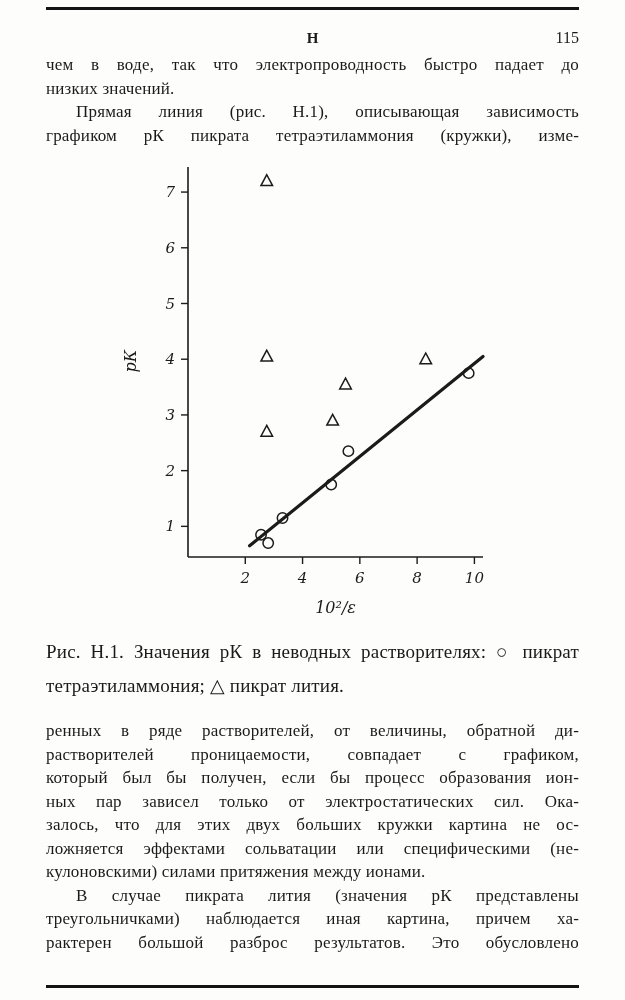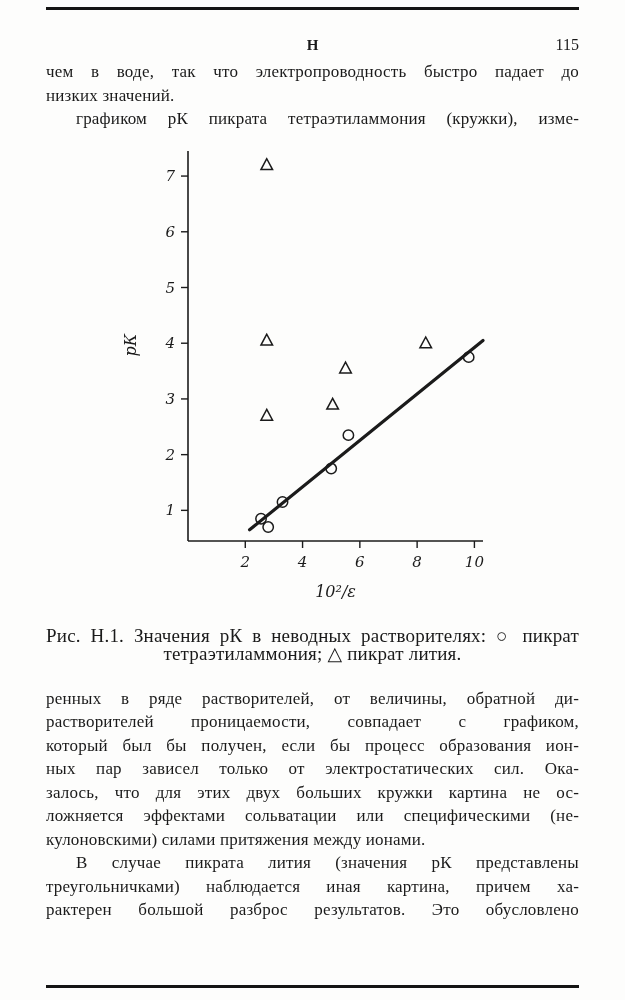--- a/index.html
+++ b/index.html
@@ -24,21 +24,21 @@
     position:absolute; left:46px; right:46px; bottom:12px;
     height:3px; background:#141414;
   }
   .header {
     display:grid; grid-template-columns:1fr auto 1fr;
     align-items:baseline;
     padding-top:29px;
     font-size:15px;
   }
   .running-head { text-align:center; font-weight:bold; }
-  .page-number { text-align:right; font-size:16px;margin-top:7px; }
+  .page-number { text-align:right; font-size:16px; }
   .body-text {
     font-size:17px;
     line-height:23.5px;
     letter-spacing:0.2px;
   }
   #text-top { margin-top:6px; }
   #text-bottom { margin-top:24px; }
   .line { text-align:justify; text-align-last:justify; }
   .line.last { text-align-last:left; }
   .para.indent .line:first-child { text-indent:30px; }
@@ -46,40 +46,41 @@
   #chart-svg { display:block; margin:0 auto; }
   .tick { font-family:"DejaVu Serif", serif; font-style:italic; font-size:15px; fill:#1b1b1b; }
   .axis-label { font-family:"DejaVu Serif", serif; font-style:italic; font-size:16px; fill:#1b1b1b; }
   figcaption {
     margin-top:8px;
     font-size:19px;
     line-height:18px;
     letter-spacing:0.2px;
   }
   .cap1 { text-align:justify; text-align-last:justify; }
-  .cap2 { text-align:center; }
+  .cap2 { text-align:left;margin-top:16px; }
 </style>
 </head>
 <body>
 
 <div class="page">
   <div class="top-rule"></div>
 
   <div class="header">
     <span></span>
     <span class="running-head">Н</span>
     <span class="page-number">115</span>
   </div>
 
   <div class="body-text" id="text-top">
       <div class="para">
         <div class="line">чем в воде, так что электропроводность быстро падает до</div>
         <div class="line last">низких значений.</div>
       </div>
       <div class="para indent">
+        <div class="line">Прямая линия (рис. Н.1), описывающая зависимость</div>
         <div class="line">графиком рК пикрата тетраэтиламмония (кружки), изме-</div>
       </div>
     </div>
 
   <figure>
     <svg id="chart-svg" viewBox="0 0 390 480" width="390" height="480">
         <line x1="70" y1="12" x2="70" y2="402" stroke="#1b1b1b" stroke-width="1.6"></line>
         <line x1="70" y1="402" x2="365" y2="402" stroke="#1b1b1b" stroke-width="1.6"></line>
         <line x1="63" y1="371.3571428571429" x2="70" y2="371.3571428571429" stroke="#1b1b1b" stroke-width="1.4"></line>
         <text x="57" y="376.3571428571429" text-anchor="end" class="tick">1</text>

